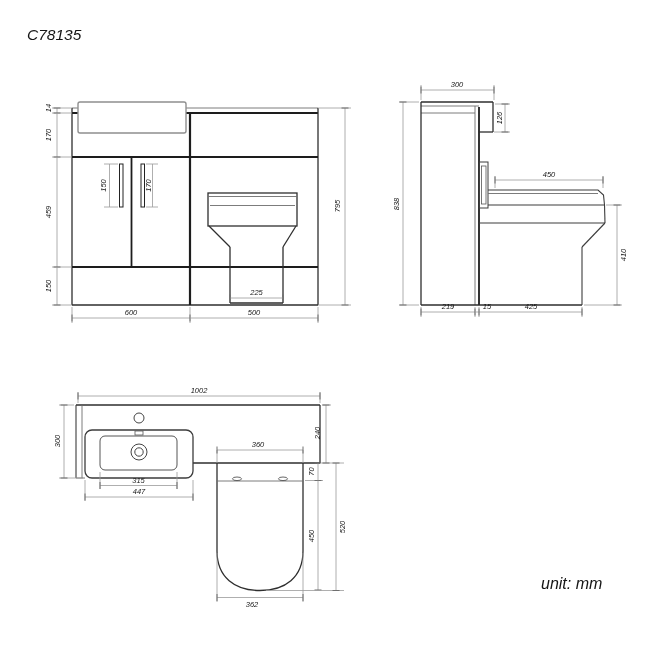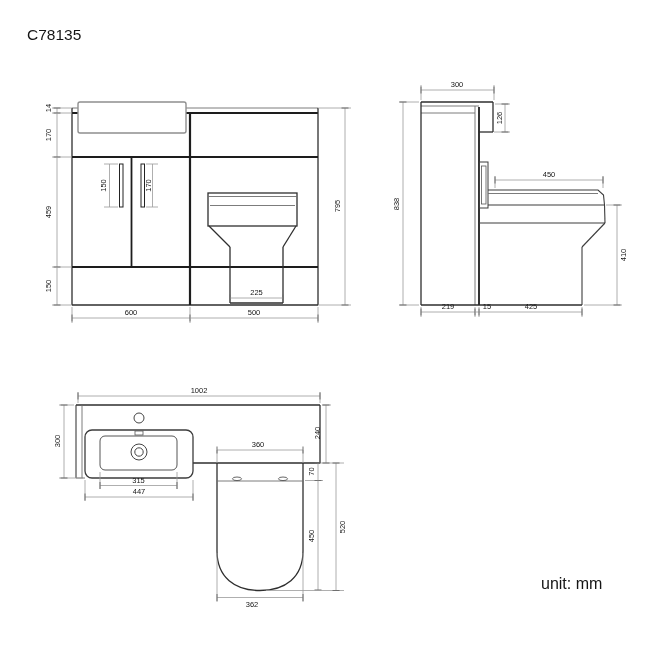--- a/index.html
+++ b/index.html
@@ -1,16 +1,16 @@
 <!DOCTYPE html>
 <html><head>
 <meta charset="utf-8">
 <style>
   html,body{margin:0;padding:0;background:#ffffff;}
-  .canvas{position:relative;width:650px;height:620px;background:#ffffff;overflow:hidden;}
+  .canvas{position:relative;width:650px;height:620px;background:#ffffff;overflow:hidden;font-style:italic;}
   svg{display:block;}
   svg text{font-family:"Liberation Sans", sans-serif;fill:#151515;}
   .dt{font-size:7.5px;text-anchor:middle;}
   .ttl{font-size:15.5px;}
   .unit{font-size:16px;}
   .ol{stroke:#2e2e2e;stroke-width:1.3;fill:none;}
   .ol1{stroke:#3c3c3c;stroke-width:1.1;fill:none;}
   .hv{stroke:#1d1d1d;stroke-width:2.2;fill:none;}
   .hv2{stroke:#1d1d1d;stroke-width:1.8;fill:none;}
   .tl{stroke:#6d6d6d;stroke-width:0.9;fill:none;}

